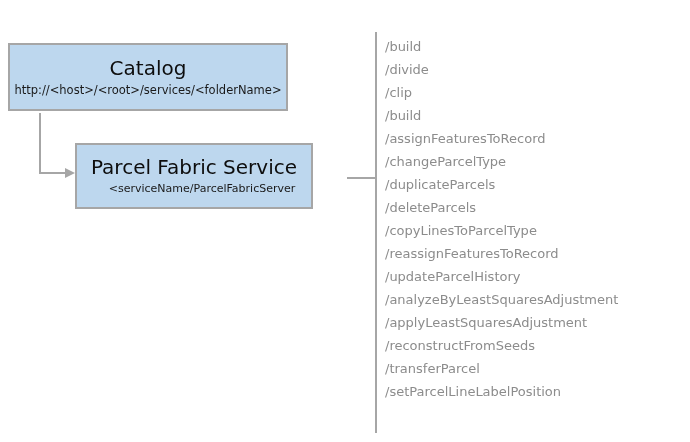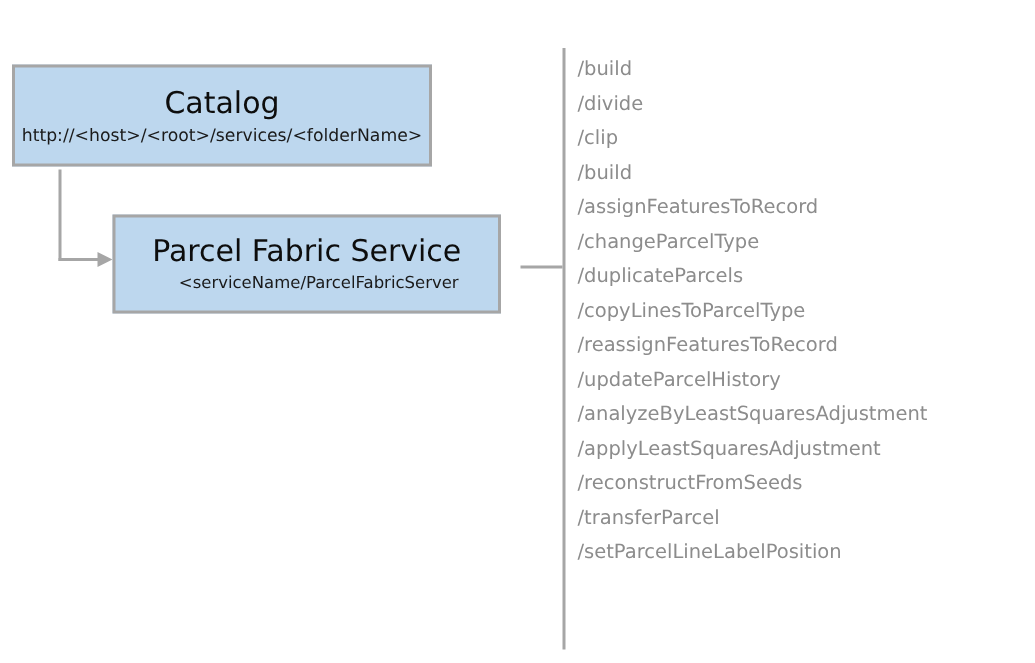--- a/index.html
+++ b/index.html
@@ -19,21 +19,21 @@
     position: absolute;
     background: #BDD7EE;
     border: 2px solid #A6A6A6;
     display: flex;
     flex-direction: column;
     align-items: center;
     justify-content: center;
     text-align: center;
   }
   .catalog-box { left: 8px; top: 43px; width: 280px; height: 68px; }
-  .service-box { left: 75px; top: 143px; width: 259px; height: 66px; }
+  .service-box { left: 75px; top: 143px; width: 238px; height: 66px; }
 
   .node-title {
     font-size: 20px;
     color: #0d0d0d;
     line-height: 24px;
     white-space: nowrap;
   }
   .node-subtitle {
     font-size: 11.5px;
     color: #1a1a1a;
@@ -99,20 +99,21 @@
   <div class="line divider-vert"></div>
 
   <div class="ops-list">
     <div class="op-item">/build</div>
     <div class="op-item">/divide</div>
     <div class="op-item">/clip</div>
     <div class="op-item">/build</div>
     <div class="op-item">/assignFeaturesToRecord</div>
     <div class="op-item">/changeParcelType</div>
     <div class="op-item">/duplicateParcels</div>
+    <div class="op-item">/deleteParcels</div>
     <div class="op-item">/copyLinesToParcelType</div>
     <div class="op-item">/reassignFeaturesToRecord</div>
     <div class="op-item">/updateParcelHistory</div>
     <div class="op-item">/analyzeByLeastSquaresAdjustment</div>
     <div class="op-item">/applyLeastSquaresAdjustment</div>
     <div class="op-item">/reconstructFromSeeds</div>
     <div class="op-item">/transferParcel</div>
     <div class="op-item">/setParcelLineLabelPosition</div>
   </div>
 

